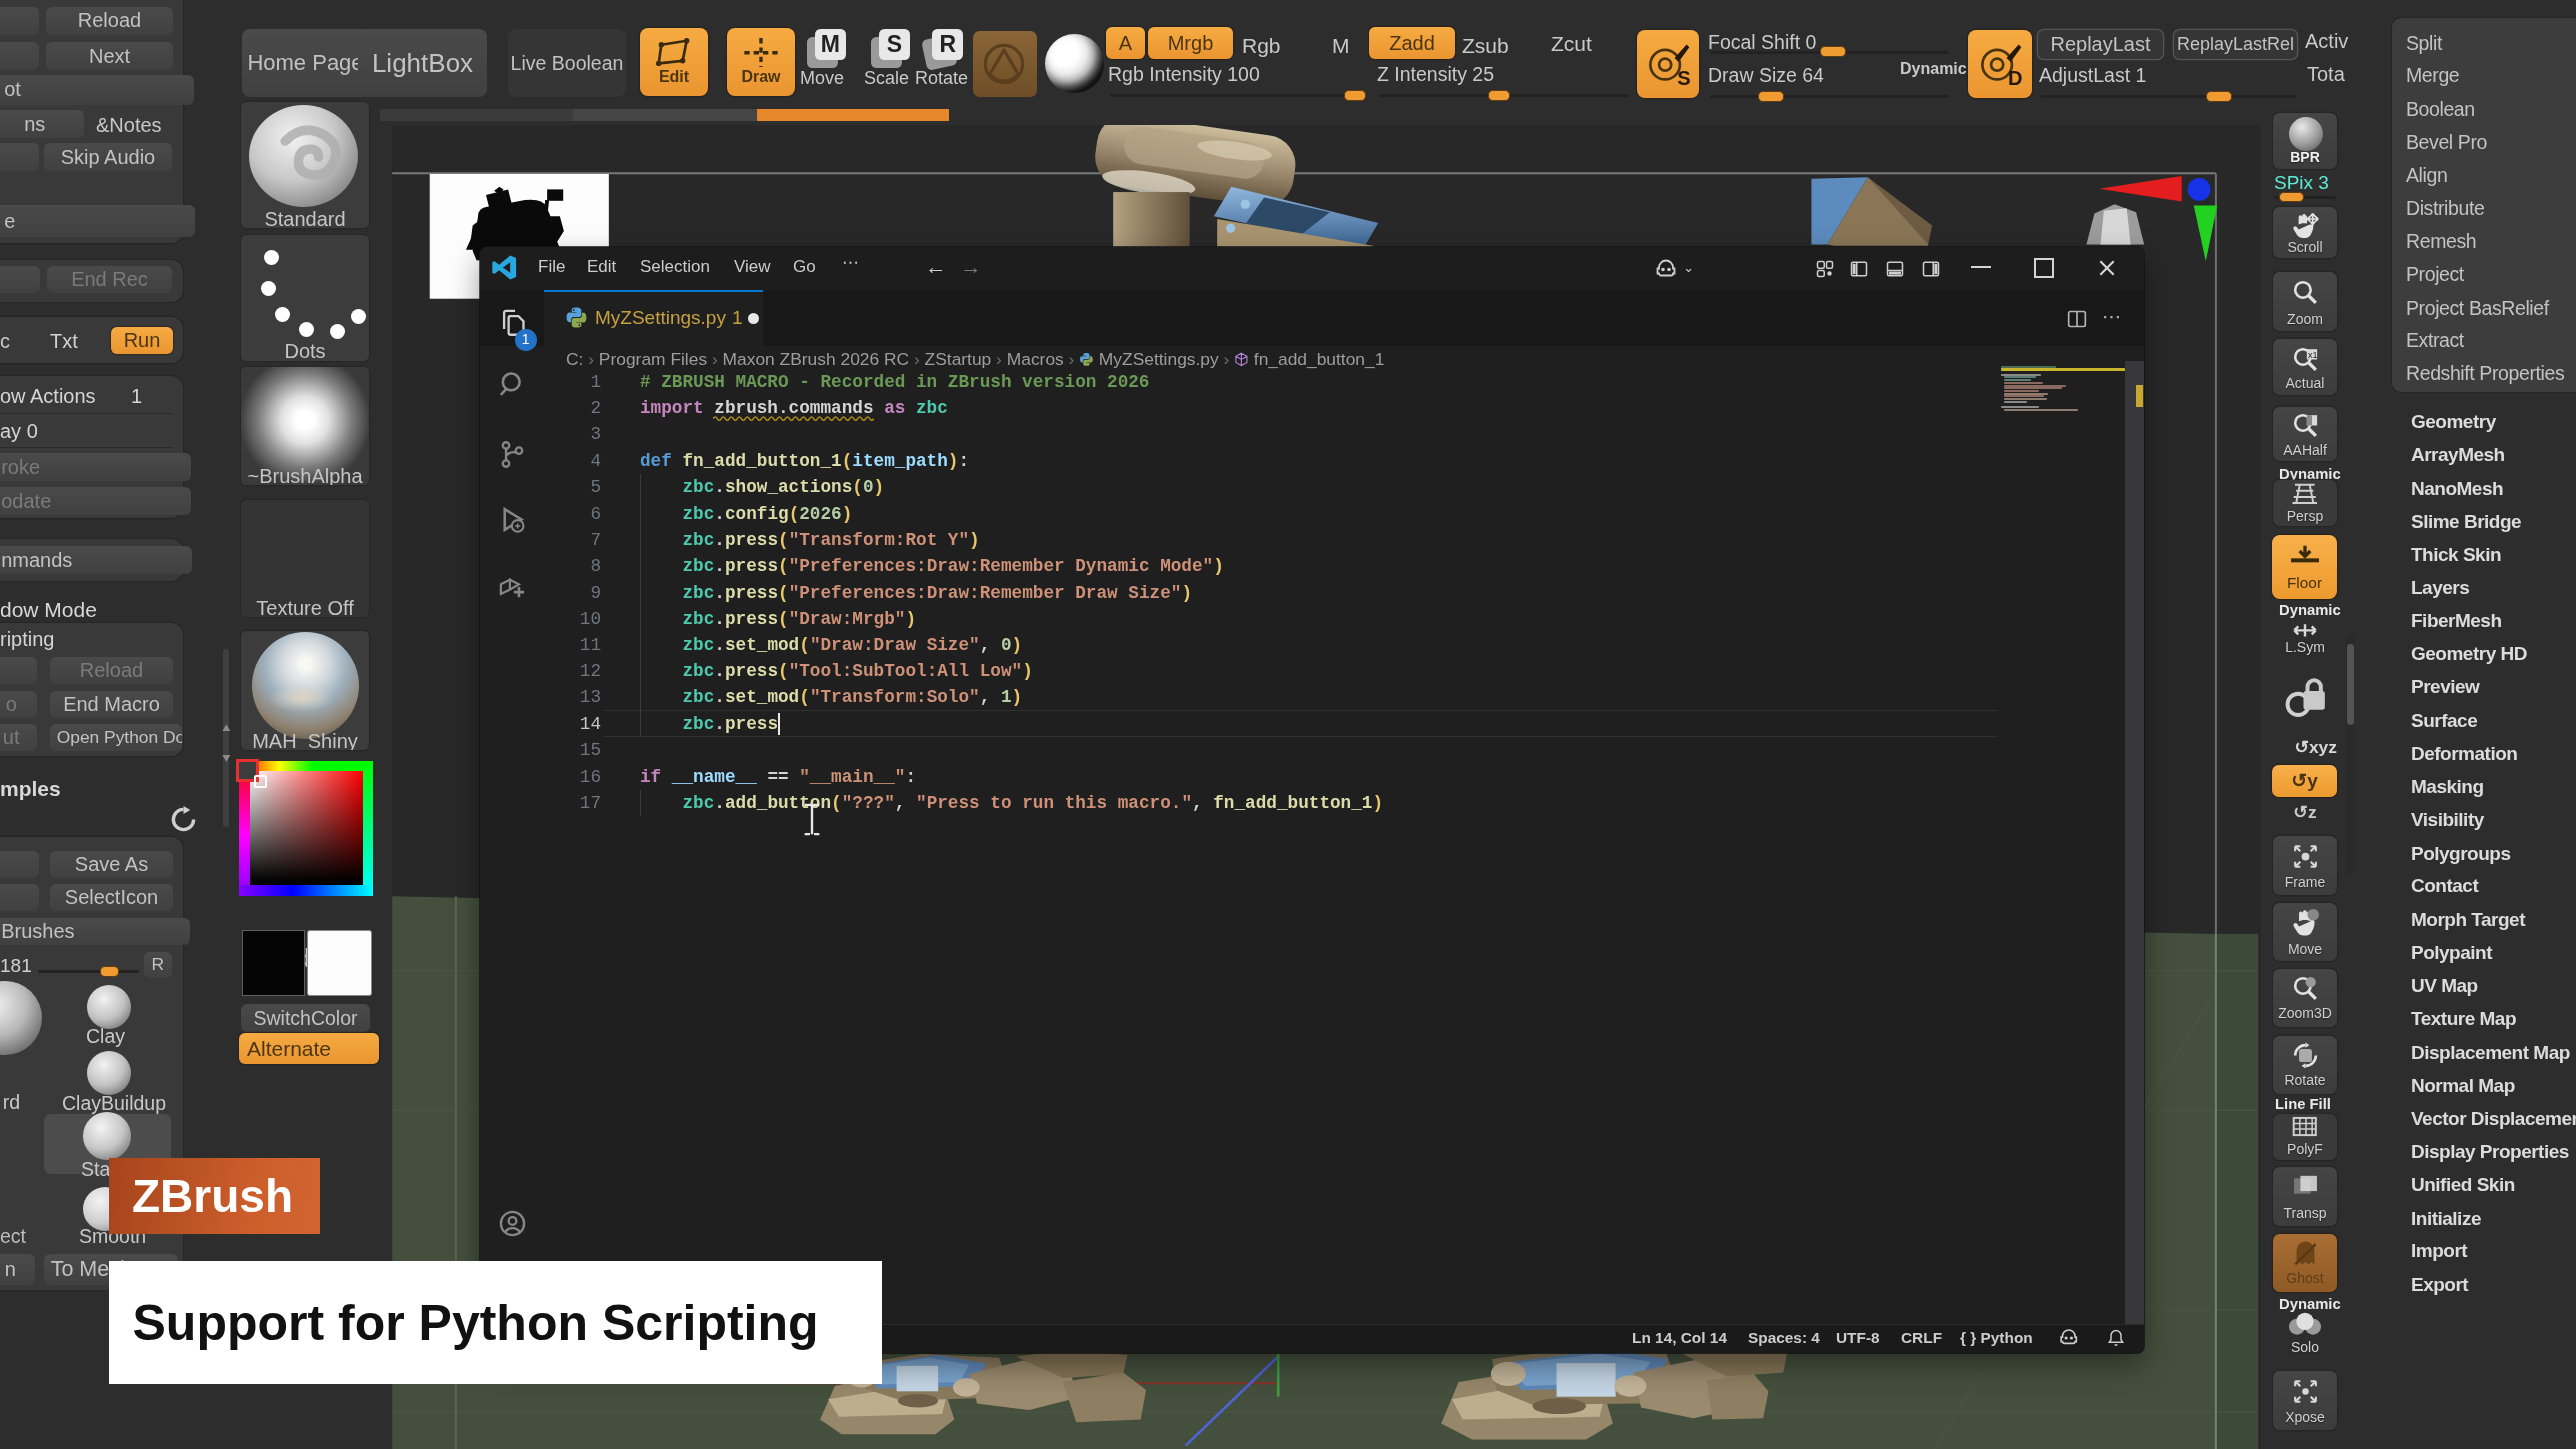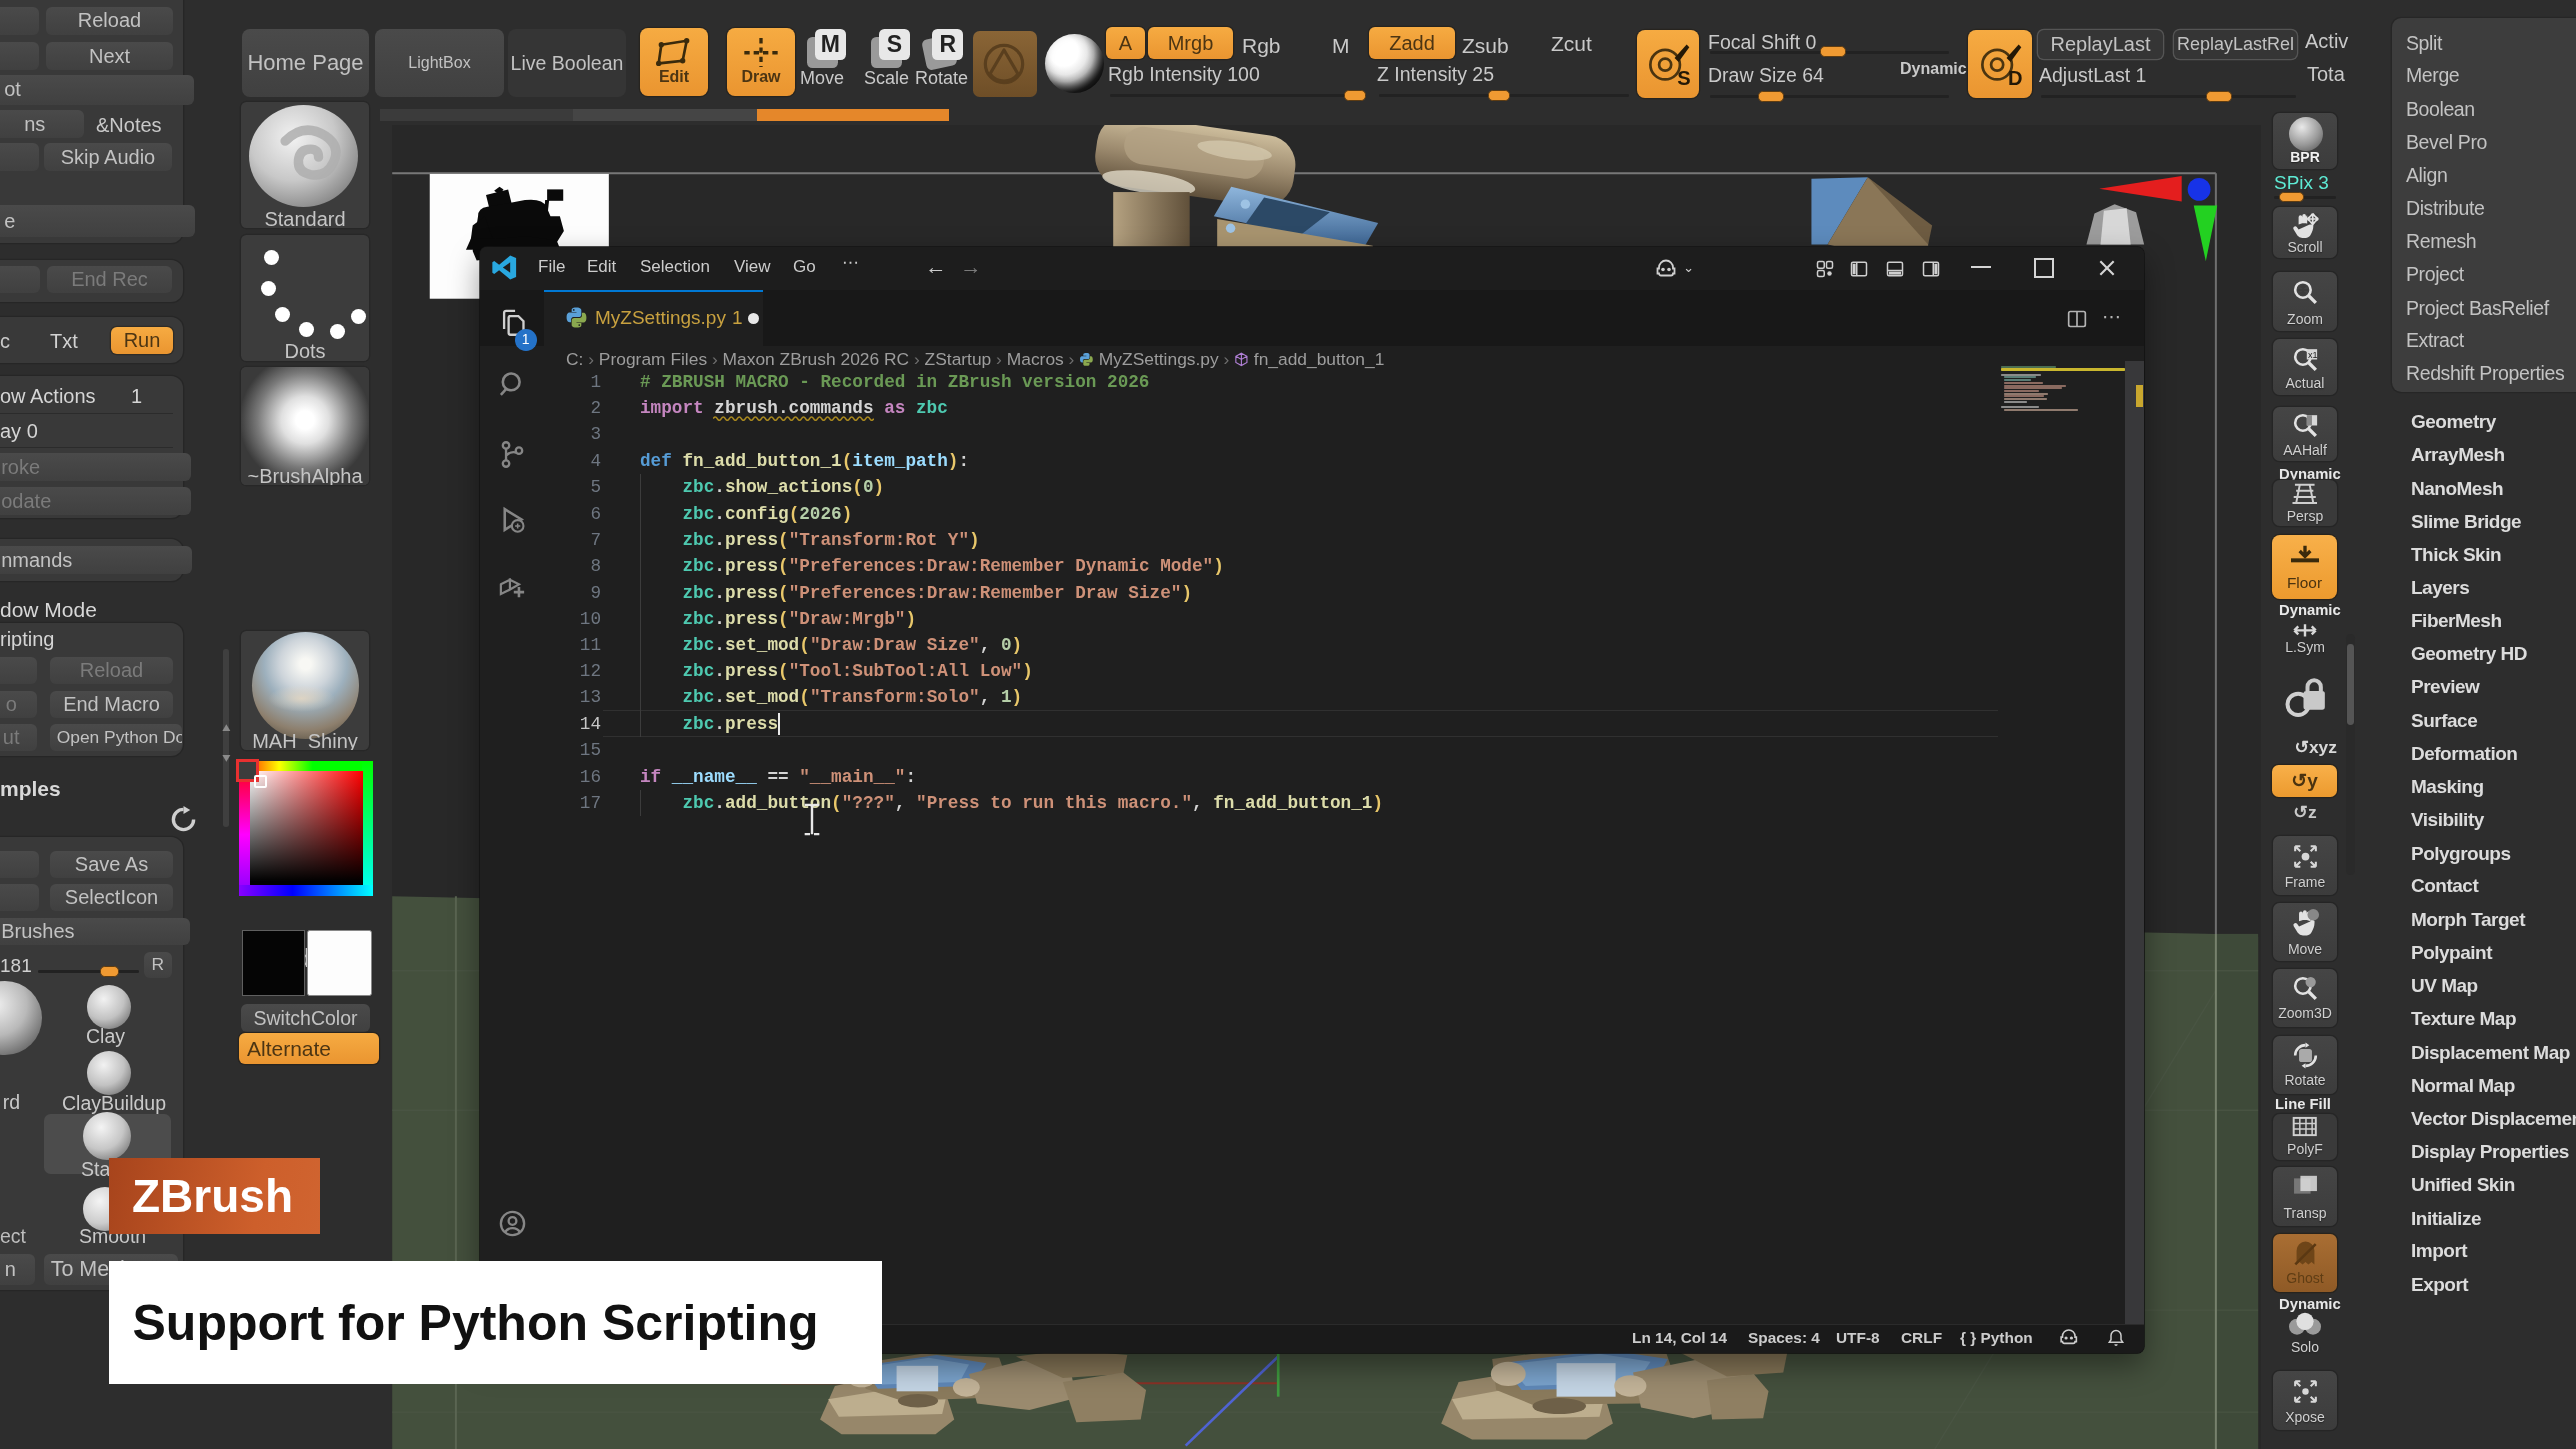--- a/index.html
+++ b/index.html
@@ -211,39 +211,42 @@
  <div class="abs" style="left:34px;top:72px;width:15.4px;height:15.4px;border-radius:50%;background:#fff"></div>
  <div class="abs" style="left:58px;top:87px;width:15.4px;height:15.4px;border-radius:50%;background:#fff"></div>
  <div class="abs" style="left:89px;top:89px;width:15.4px;height:15.4px;border-radius:50%;background:#fff"></div>
  <div class="abs" style="left:110px;top:74px;width:15.4px;height:15.4px;border-radius:50%;background:#fff"></div>
  <div class="tlab" style="top:105px">Dots</div>
 </div>
 <div class="tile" style="top:367px;height:118px">
  <div class="abs" style="left:0px;top:0px;width:128px;height:118px;background:radial-gradient(circle at 50% 45%,#ffffff 10%,#e0e0e0 26%,#7a7a7a 52%,#3a3a3a 72%)"></div>
  <div class="tlab" style="top:98px">~BrushAlpha</div>
 </div>
+<div class="tile" style="top:500px;height:117px;background:#343434">
+ <div class="tlab" style="top:97px">Texture Off</div>
+</div>
 <div class="tile" style="top:631px;height:119px">
  <div class="abs" style="left:10.7px;top:1.3px;width:107px;height:107px;border-radius:50%;background:radial-gradient(circle at 50% 30%,#f8f8f4 6%,#cdd4da 28%,#9db0bd 45%,#8d7f6d 72%,#4a4438 95%)"></div>
  <div class="abs" style="left:27px;top:54px;width:67px;height:27px;border-radius:50%;background:radial-gradient(#e8d9c2,transparent 70%);opacity:.8"></div>
  <div class="tlab" style="top:99px">MAH_Shiny</div>
 </div>
 <div class="abs" style="left:239px;top:761px;width:134px;height:134px;background:linear-gradient(90deg,#f00,#ff0 30%,#0f0 55%,#0f0)"></div>
 <div class="abs" style="left:239px;top:761px;width:10.7px;height:134px;background:linear-gradient(#f00,#f0f 55%,#80f)"></div>
 <div class="abs" style="left:362px;top:761px;width:10.7px;height:134px;background:linear-gradient(#0f0,#0ff)"></div>
 <div class="abs" style="left:239px;top:885px;width:134px;height:10.7px;background:linear-gradient(90deg,#80f,#00f 40%,#0ff)"></div>
 <div class="abs" style="left:250px;top:771px;width:113px;height:114px;background:linear-gradient(to bottom,rgba(0,0,0,0),#000 97%),linear-gradient(90deg,#fff,#f00)"></div>
 <div class="abs" style="left:236px;top:759px;width:17.4px;height:17.4px;border:3.4px solid #e83030;background:#3c3c3c"></div>
 <div class="abs" style="left:254px;top:775px;width:9.4px;height:9.4px;border:2px solid #fff;border-radius:2px"></div>
 <div class="lbl" style="left:254px;top:944px;font-size:25px">Gradient</div>
 <div class="abs" style="left:242px;top:930px;width:61px;height:64px;background:#050505;border:1.3px solid #606060"></div>
 <div class="abs" style="left:307px;top:930px;width:63px;height:64px;background:#fdfdfd;border:1.3px solid #888;border-radius:2.7px"></div>
 <div class="btn" style="left:241px;top:1004px;width:129px;height:28px;font-size:19.5px">SwitchColor</div>
 <div class="obtn" style="left:239px;top:1033px;width:132px;height:31px;justify-content:flex-start;padding-left:8px;font-size:21px">Alternate</div>
 <div class="btn" style="left:242px;top:29px;width:127px;height:68px;font-size:22px;border-radius:8px">Home Page</div>
-<div class="btn" style="left:375px;top:29px;width:129px;height:68px;font-size:16px;border-radius:8px">LightBox</div>
+<div class="btn" style="left:358px;top:29px;width:129px;height:68px;font-size:26px;border-radius:8px">LightBox</div>
 <div class="btn" style="left:508px;top:29px;width:118px;height:68px;font-size:19.5px;border-radius:8px;background:#353535">Live Boolean</div>
 <div class="obtn" style="left:640px;top:28px;width:68px;height:68px;border-radius:8px;flex-direction:column">
  <svg width="36" height="29.5" viewBox="0 0 54 44">
         <polygon points="8,10 46,4 40,34 4,38" fill="none" stroke="#3a2a0c" stroke-width="4"></polygon>
         <circle cx="8" cy="10" r="4" fill="#3a2a0c"></circle>
         <circle cx="46" cy="4" r="4" fill="#3a2a0c"></circle>
         <circle cx="4" cy="38" r="4" fill="#3a2a0c"></circle>
         <circle cx="40" cy="34" r="4" fill="#3a2a0c"></circle>
       </svg>
  <div style="font-size:16px;font-weight:bold;margin-top:1.3px">Edit</div>

